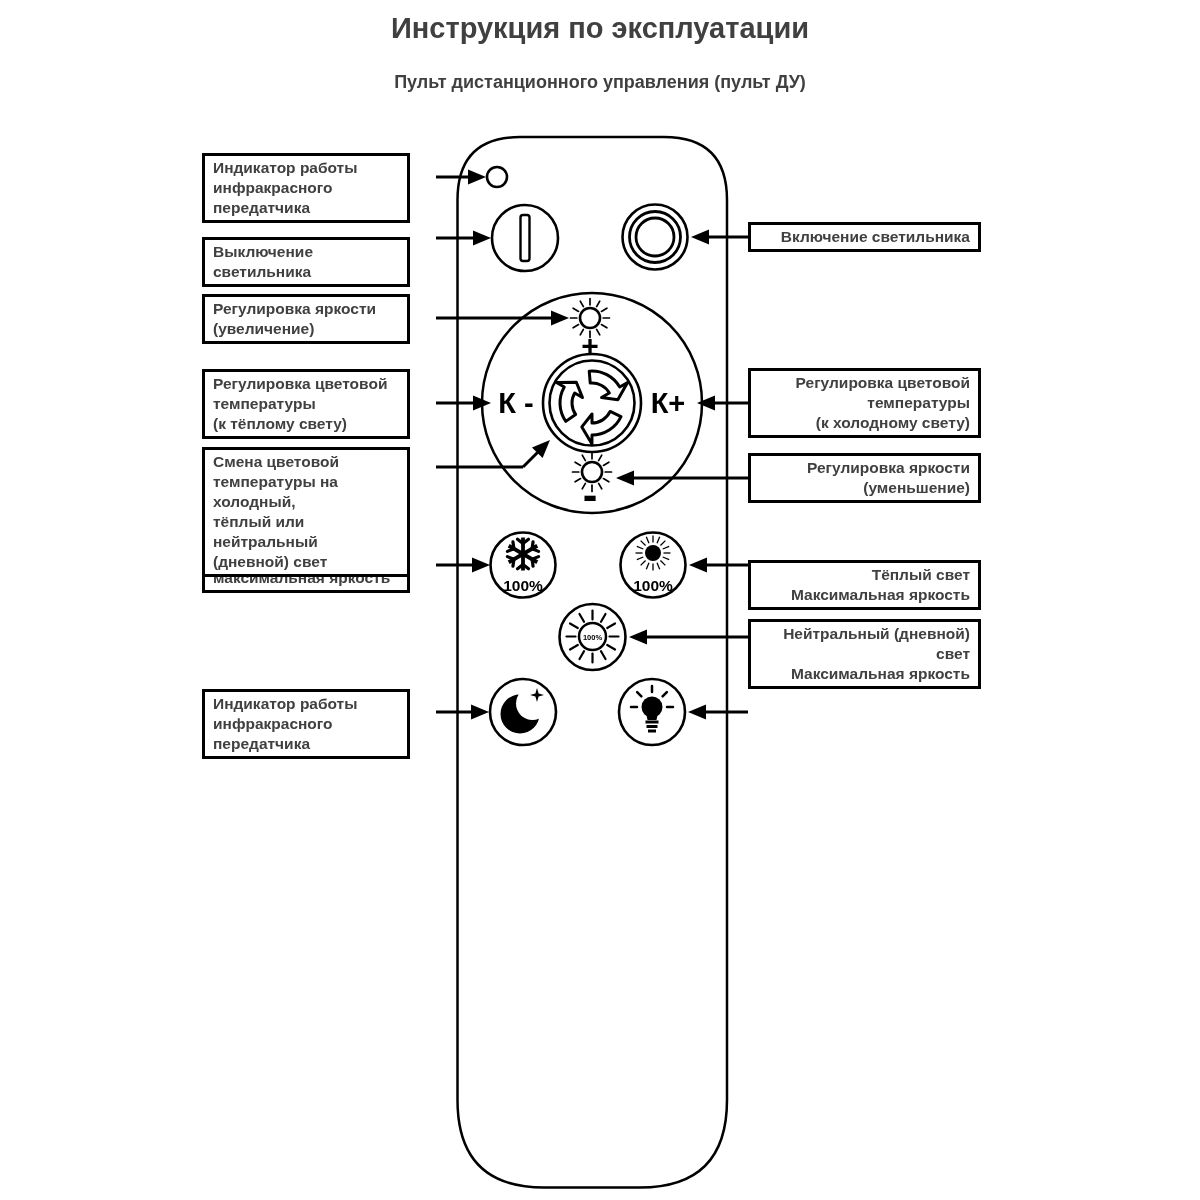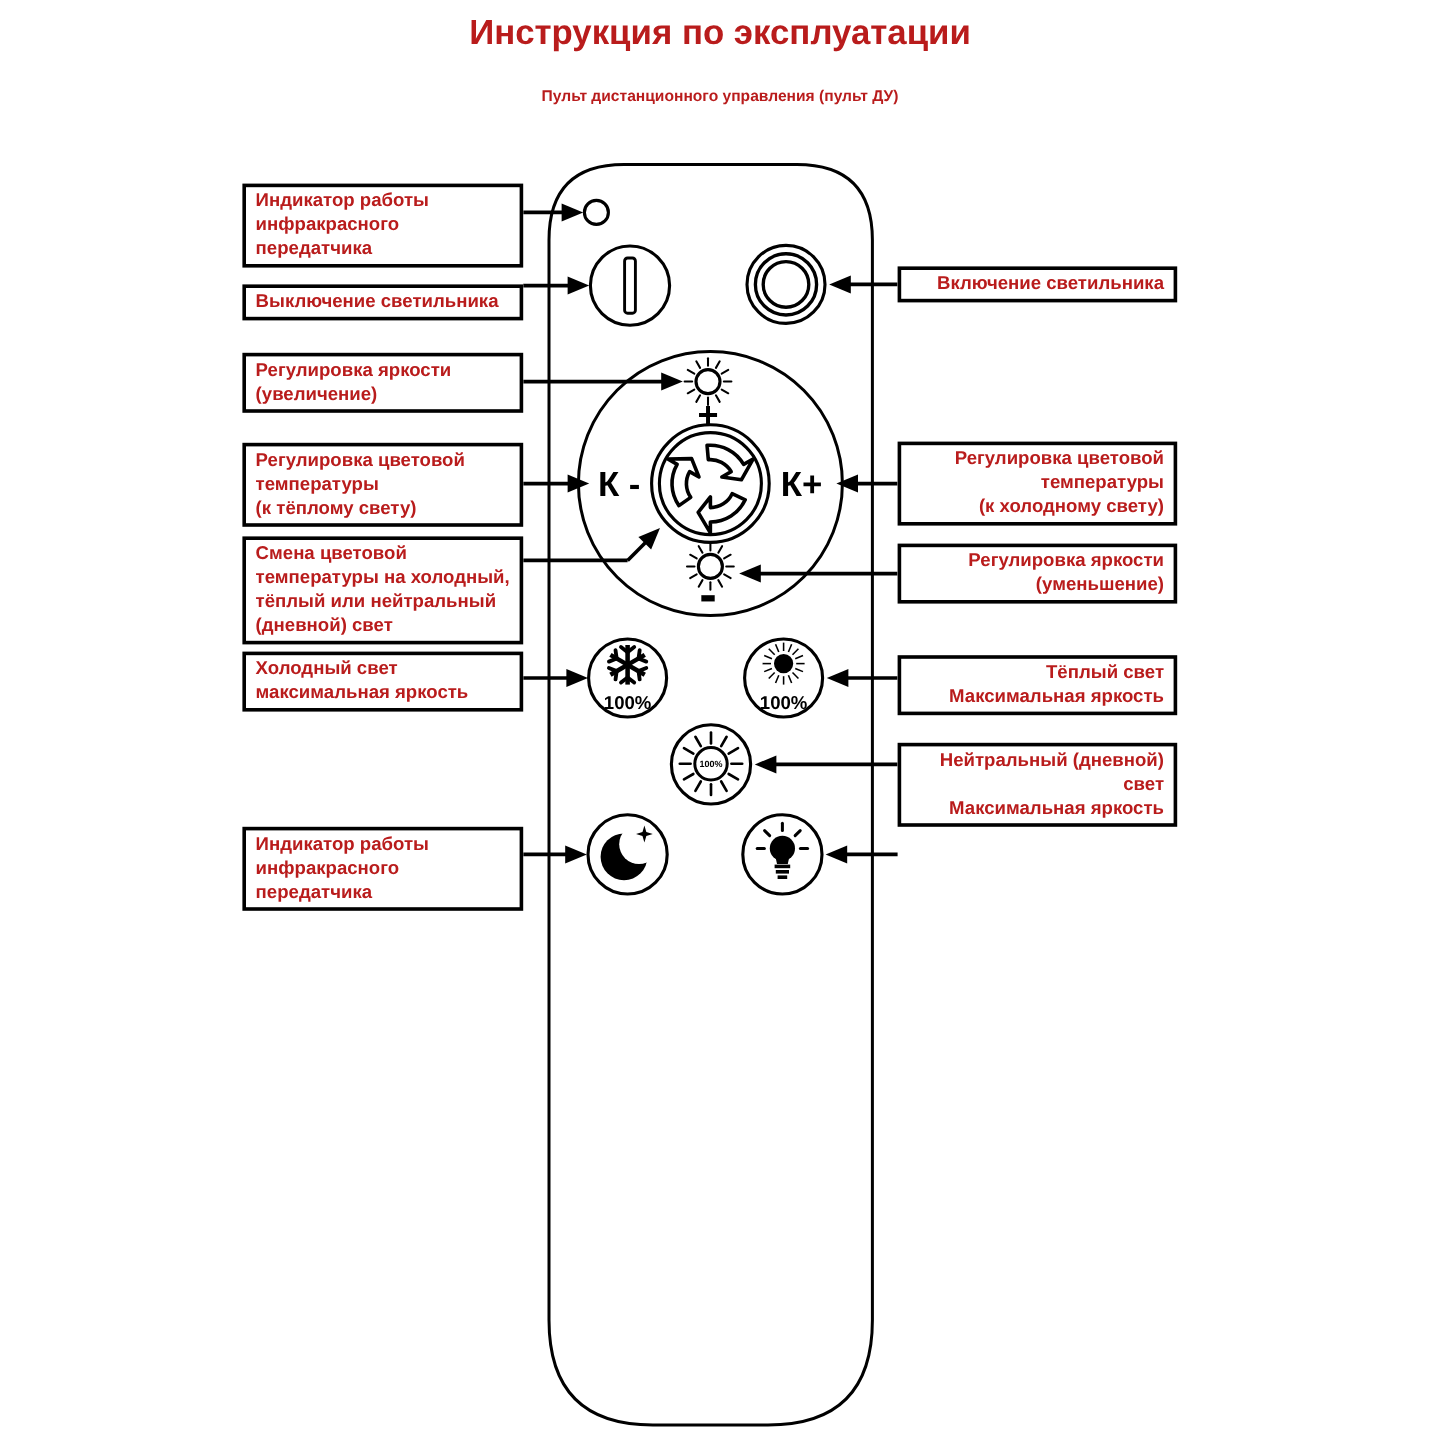--- a/index.html
+++ b/index.html
@@ -1,26 +1,26 @@
 <!DOCTYPE html>
 <html><head>
 <meta charset="utf-8">
 <style>
   html,body{margin:0;padding:0;background:#fff;}
   #page{position:relative;width:1200px;height:1200px;background:#fff;
-        font-family:"Liberation Sans",sans-serif;color:#b91c1c;overflow:hidden;}
+        font-family:"Liberation Sans",sans-serif;color:#404040;overflow:hidden;}
   .title{position:absolute;top:12px;left:0;width:1200px;text-align:center;
          font-size:29px;font-weight:bold;margin:0;}
   .subtitle{position:absolute;top:72px;left:0;width:1200px;text-align:center;
-         font-size:13px;font-weight:bold;margin:0;}
+         font-size:18px;font-weight:bold;margin:0;}
   svg{position:absolute;left:0;top:0;z-index:1;}
   .lbox{position:absolute;box-sizing:border-box;border:3px solid #000;background:#fff;
         font-size:15.5px;font-weight:bold;line-height:20px;padding:2px 8px;
         white-space:pre-line;z-index:2;}
-  .lbox.l{left:202px;width:234px;text-align:left;}
+  .lbox.l{left:202px;width:208px;text-align:left;}
   .lbox.r{left:748px;width:233px;text-align:right;}
   .svgtxt{font-family:"Liberation Sans",sans-serif;font-weight:bold;fill:#000;}
 </style>
 </head>
 <body>
 
 <div id="page">
 
   <h1 class="title">Инструкция по эксплуатации</h1>
   <h2 class="subtitle">Пульт дистанционного управления (пульт ДУ)</h2>
@@ -229,18 +229,18 @@
 (дневной) свет</div>
   <div class="lbox l" style="top:689px">Индикатор работы
 инфракрасного передатчика</div>
 
   <div class="lbox r" style="top:222px">Включение светильника</div>
   <div class="lbox r" style="top:368px">Регулировка цветовой
 температуры
 (к холодному свету)</div>
   <div class="lbox r" style="top:453px">Регулировка яркости
 (уменьшение)</div>
-  <div class="lbox r" style="top:546px">Тёплый свет
+  <div class="lbox r" style="top:560px">Тёплый свет
 Максимальная яркость</div>
   <div class="lbox r" style="top:619px">Нейтральный (дневной) свет
 Максимальная яркость</div>
 
 </div>
 
 </body></html>

